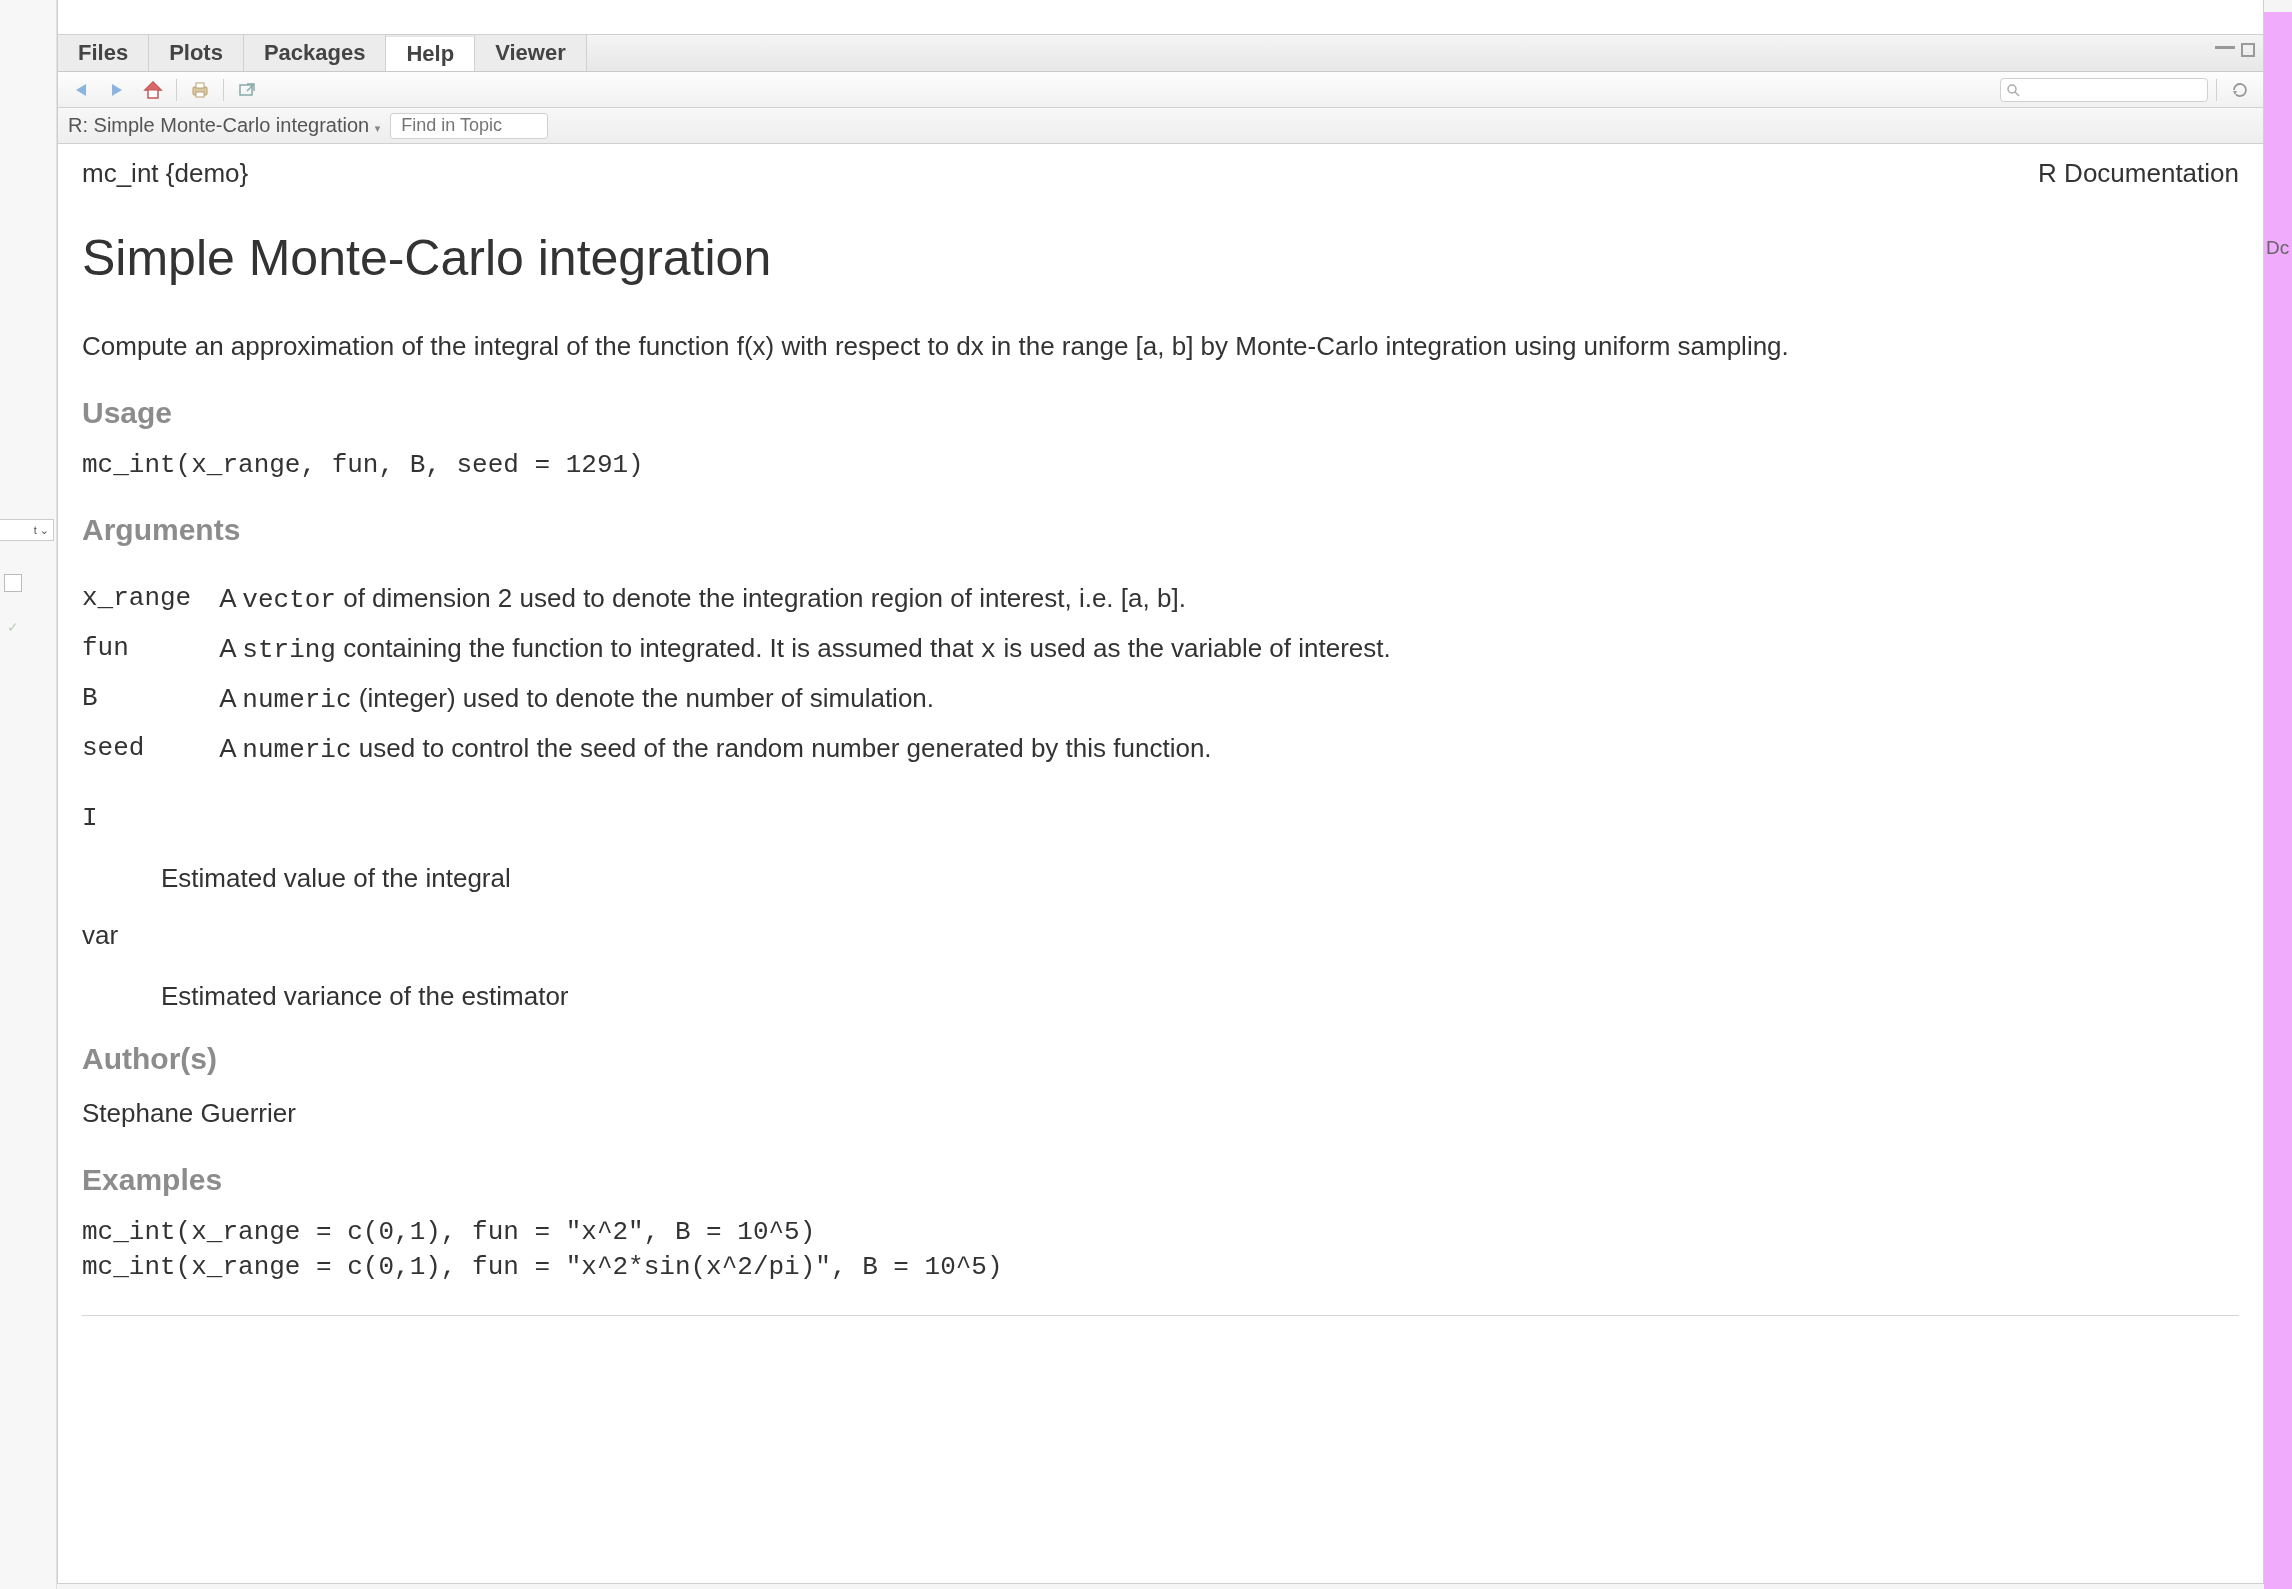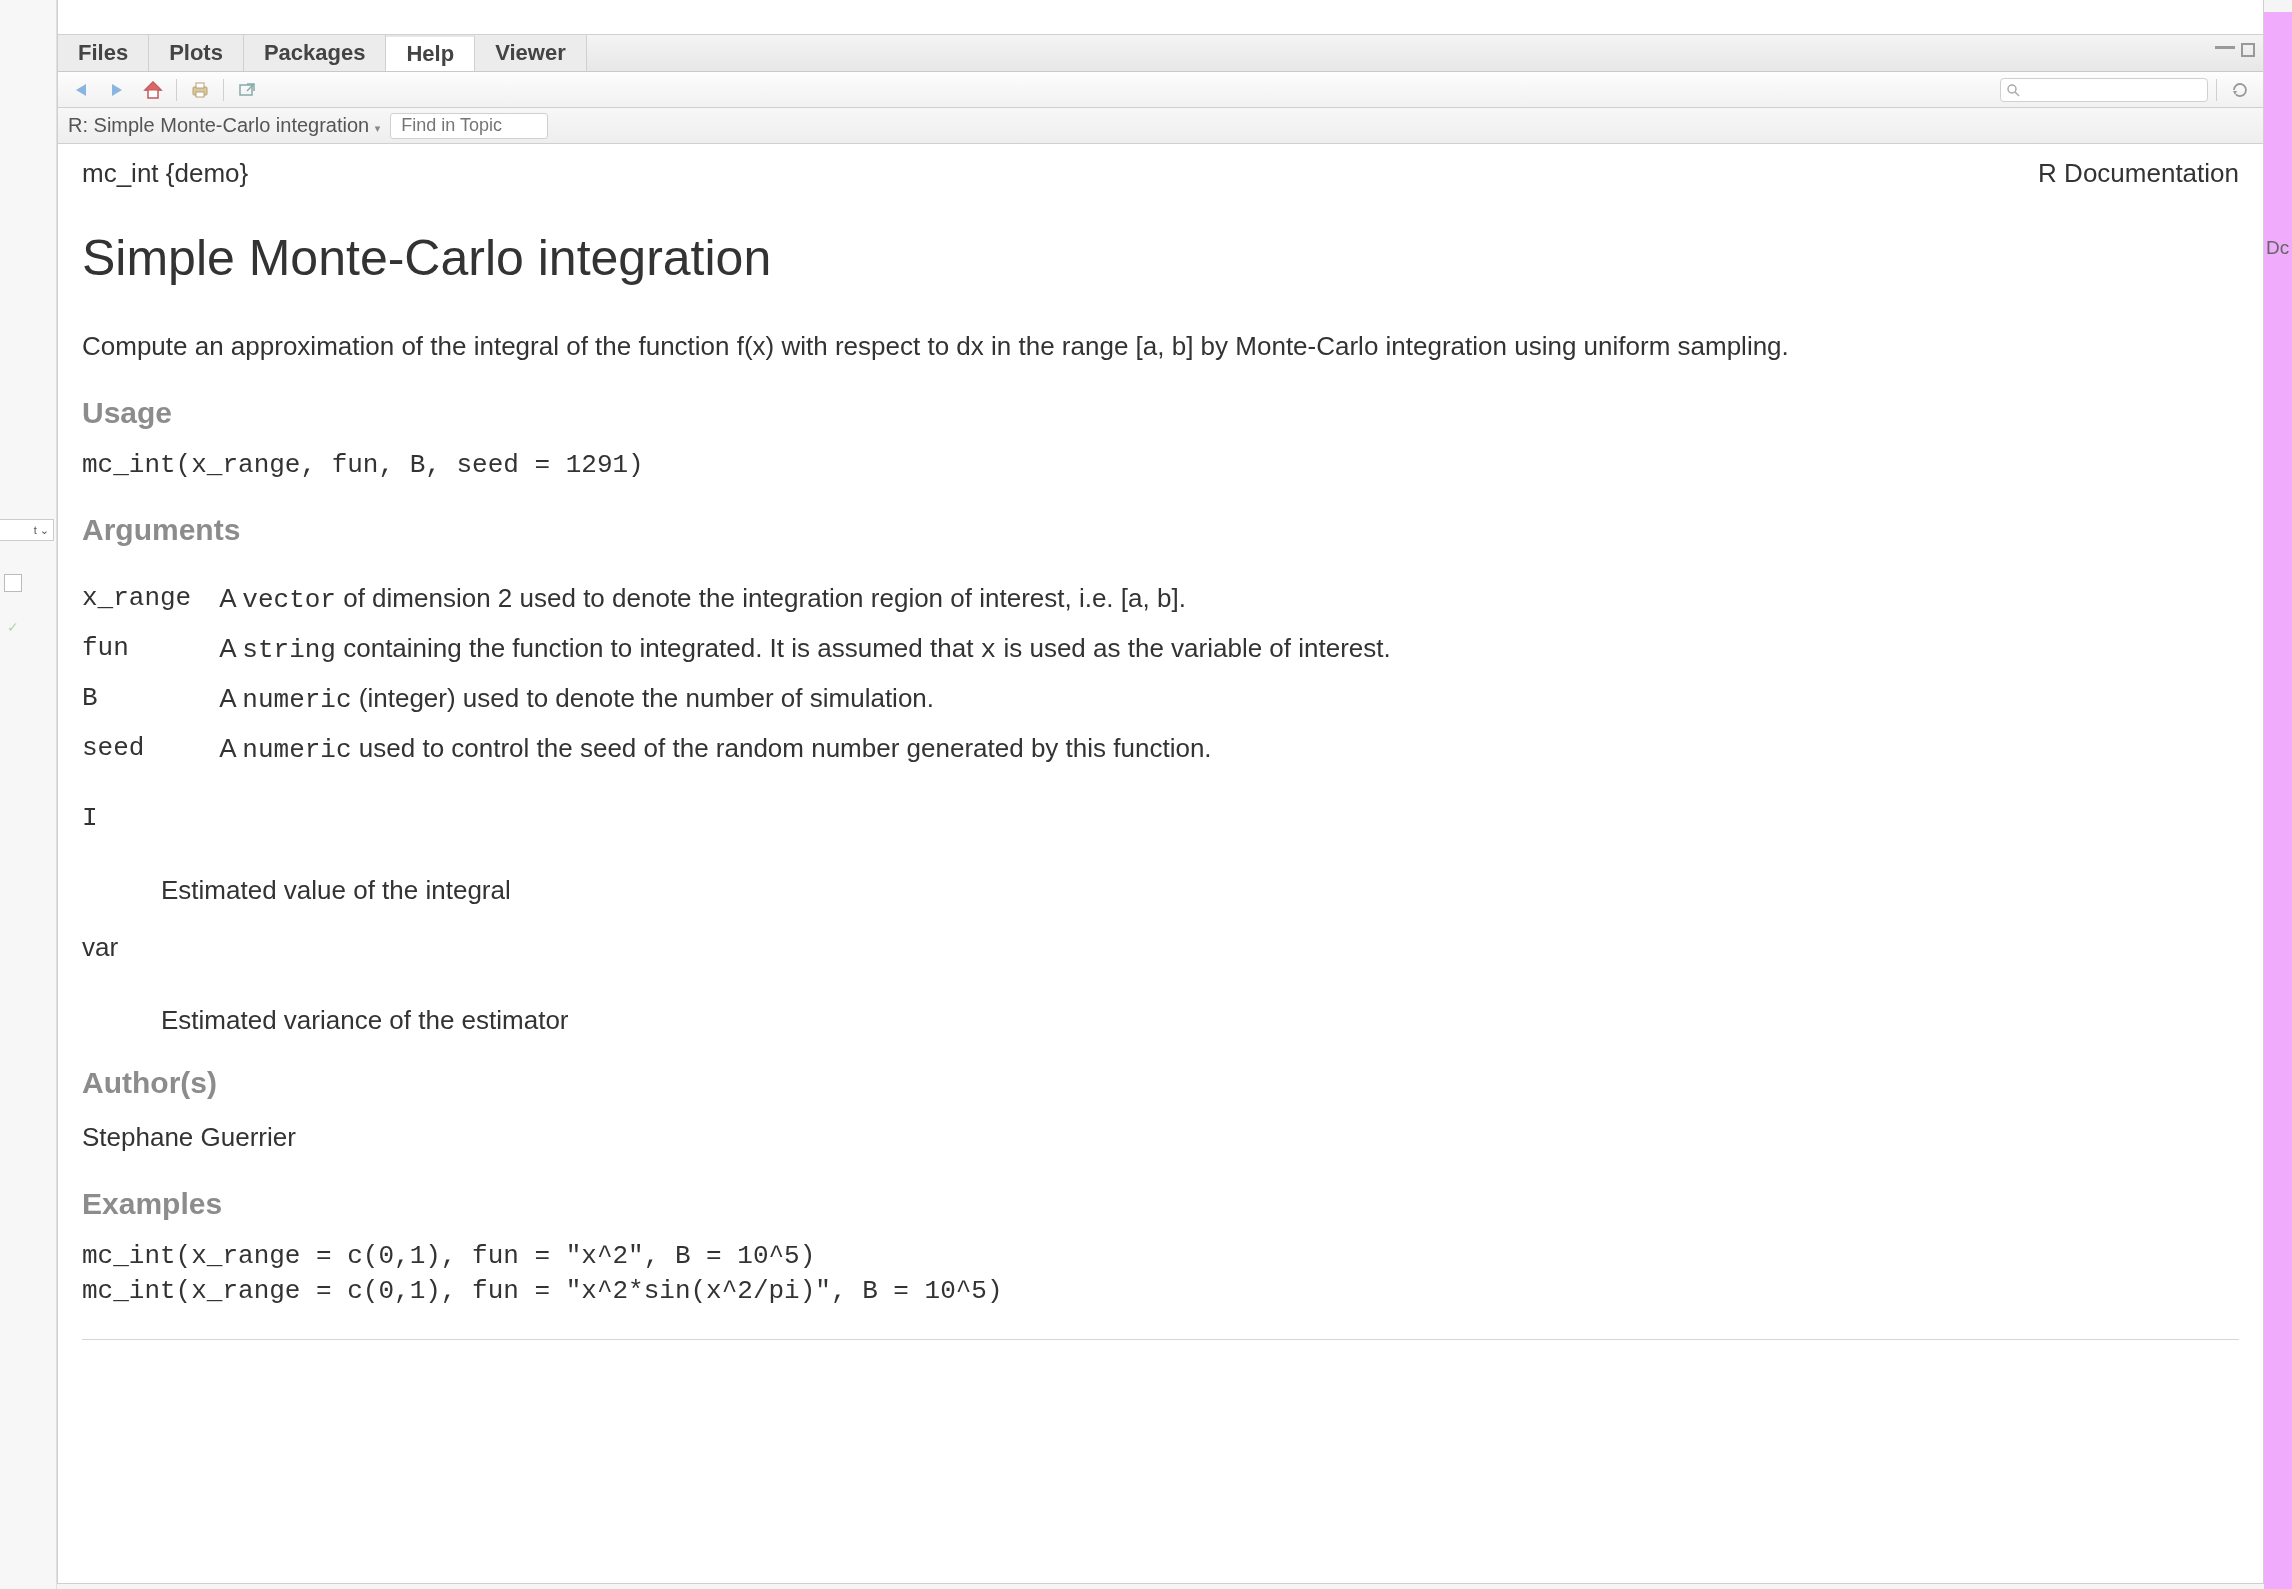--- a/index.html
+++ b/index.html
@@ -219,21 +219,21 @@
     }
     dl.value-list dt {
       font-family: "Courier New", Courier, monospace;
       font-size: 26px;
       margin-top: 20px;
     }
     dl.value-list dt.var-dt { font-family: Arial, sans-serif; }
     dl.value-list dd {
       font-size: 26px;
       margin-left: 79px;
-      margin-top: 42px;
+      margin-top: 30px;
       margin-bottom: 26px;
     }
     .right-strip {
       position: absolute;
       right: 0;
       top: 12px;
       width: 28px;
       height: 100%;
       background: #f0abfc;
     }

